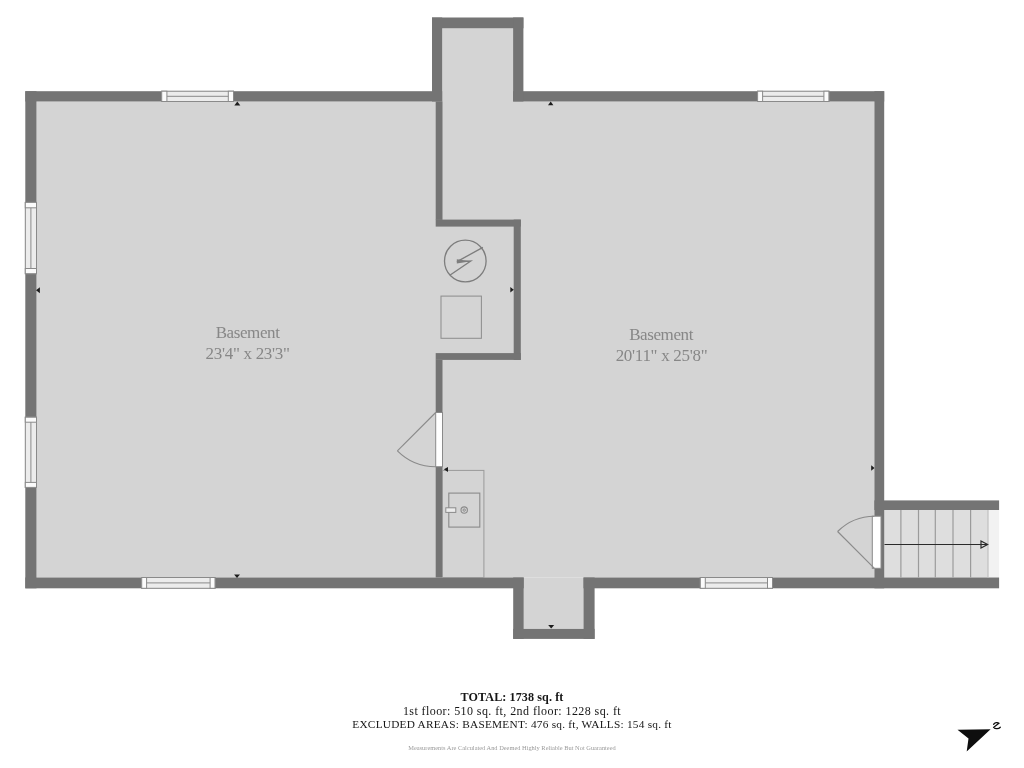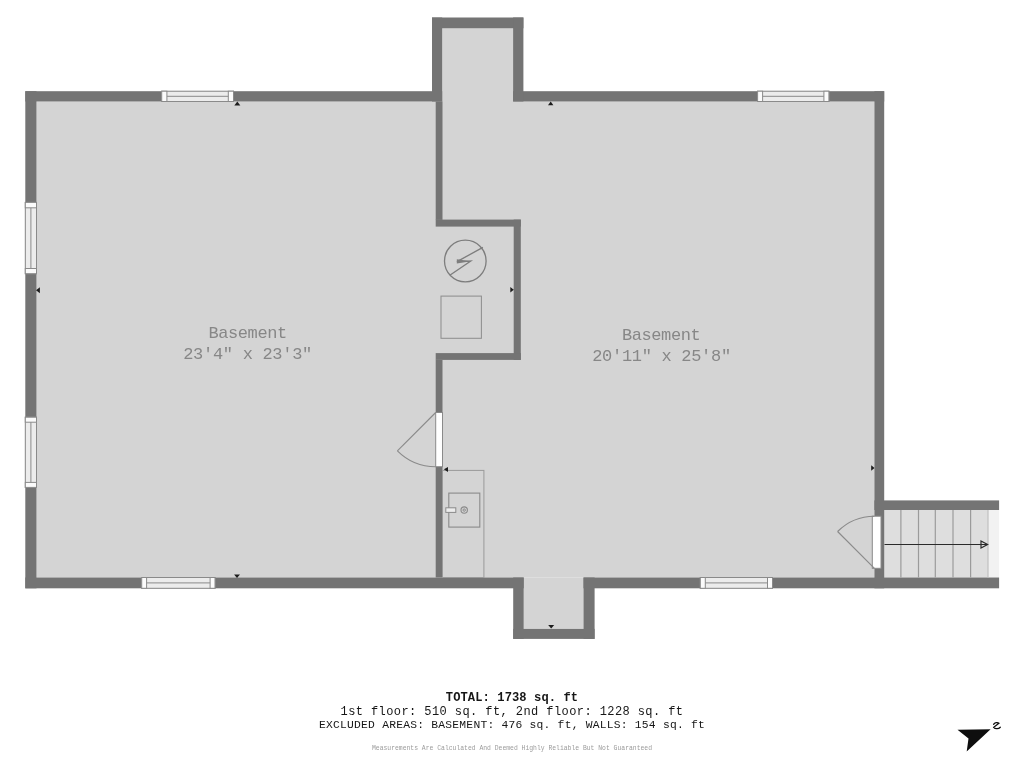--- a/index.html
+++ b/index.html
@@ -1,17 +1,17 @@
 <!DOCTYPE html>
 <html><head>
 <meta charset="utf-8">
 <style>
   html,body{margin:0;padding:0;background:#ffffff;}
   .page{position:relative;width:1024px;height:768px;background:#ffffff;overflow:hidden;
-        font-family:Liberation Mono, monospace; transform:translateZ(0); will-change:transform;}
+        font-family:Liberation Serif, serif; transform:translateZ(0); will-change:transform;}
 </style>
 </head>
 <body>
 <div class="page">
 <svg width="1024" height="768" viewBox="0 0 1024 768" xmlns="http://www.w3.org/2000/svg">
 
   <rect x="0" y="0" width="1024" height="768" fill="#ffffff"></rect>
 
   <rect x="36.5" y="101.5" width="837.9" height="476" fill="#d4d4d4"></rect>
 

